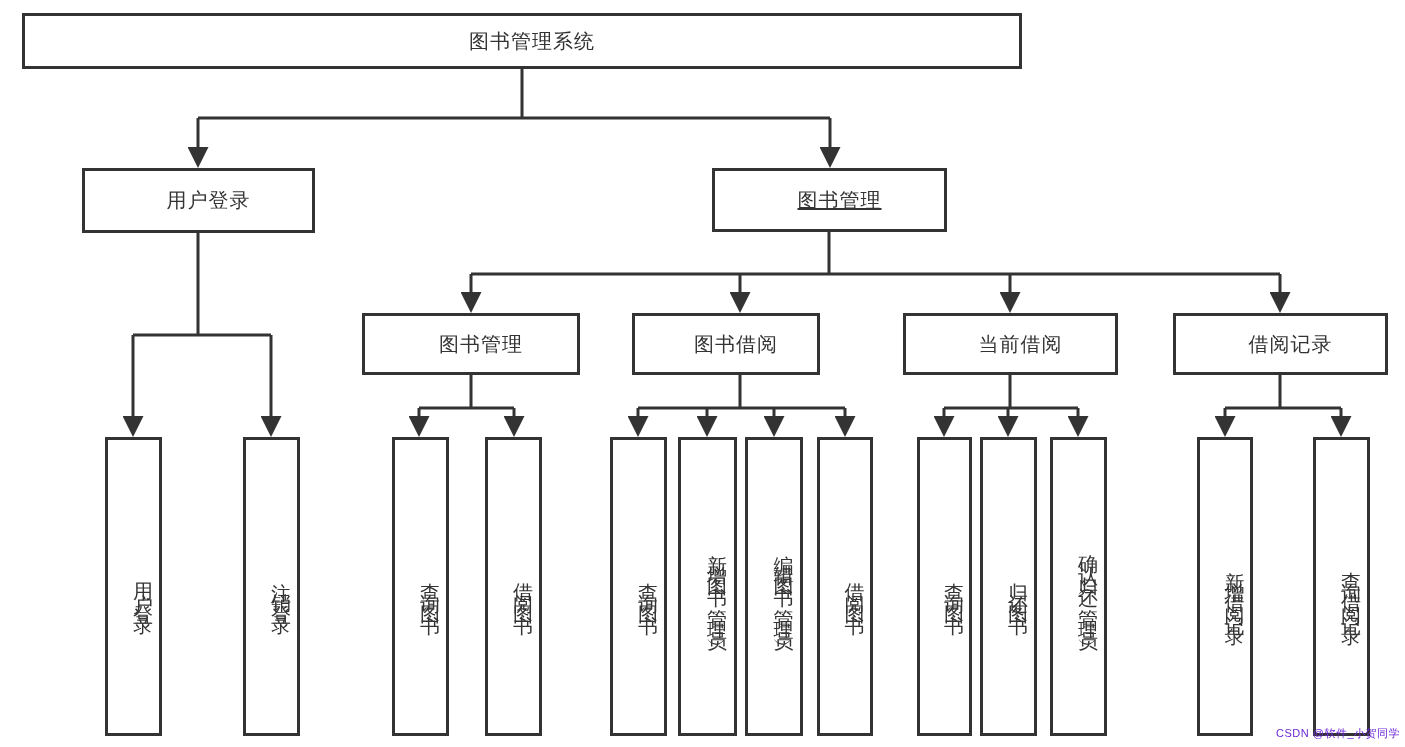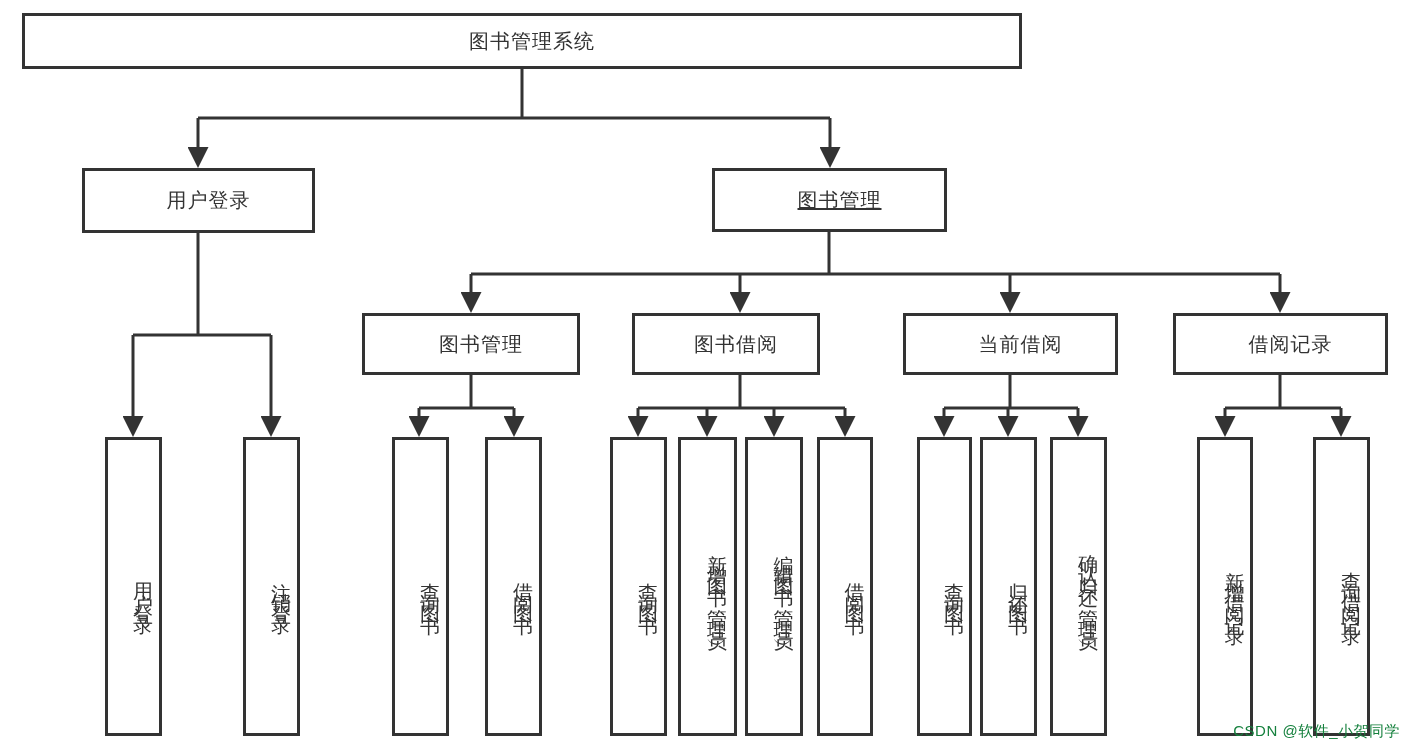--- a/index.html
+++ b/index.html
@@ -29,22 +29,22 @@
     writing-mode:vertical-rl;
     text-orientation:mixed;
     letter-spacing:11px;
     line-height:1;
     padding-top:4px;
   }
   .watermark{
     position:absolute;
     right:5px;
     bottom:6px;
-    color:#15803d;
-    font-size:15px;
+    color:#6d28d9;
+    font-size:11px;
     letter-spacing:0.5px;
     white-space:nowrap;
     margin-left:8px;
   }
 </style>
 </head>
 <body>
 
 <div id="stage">
 

